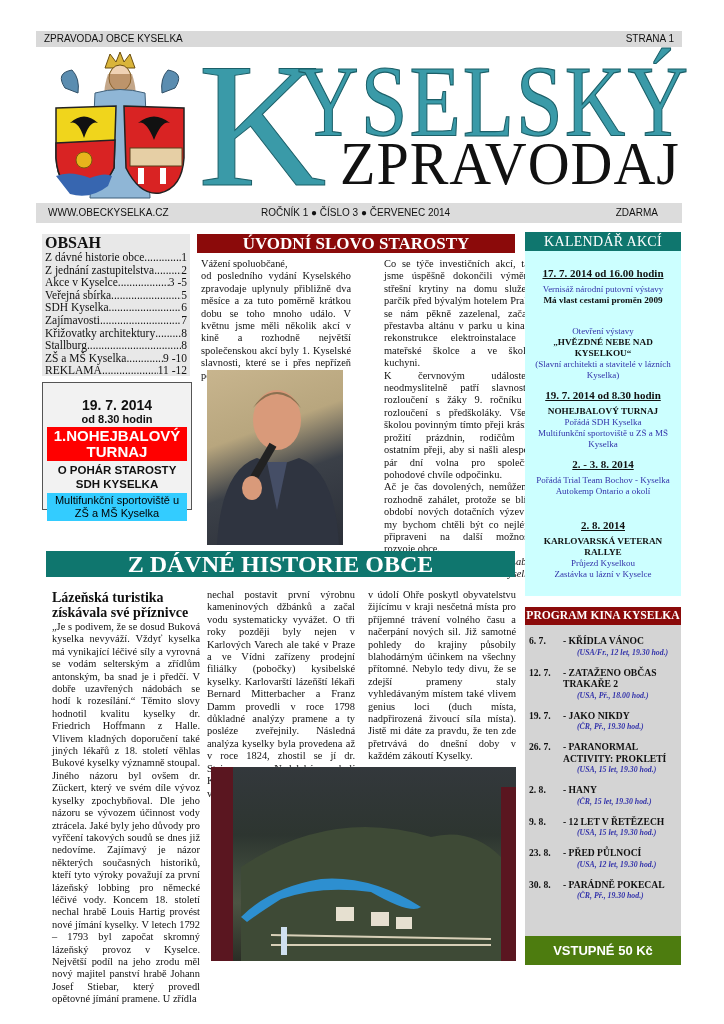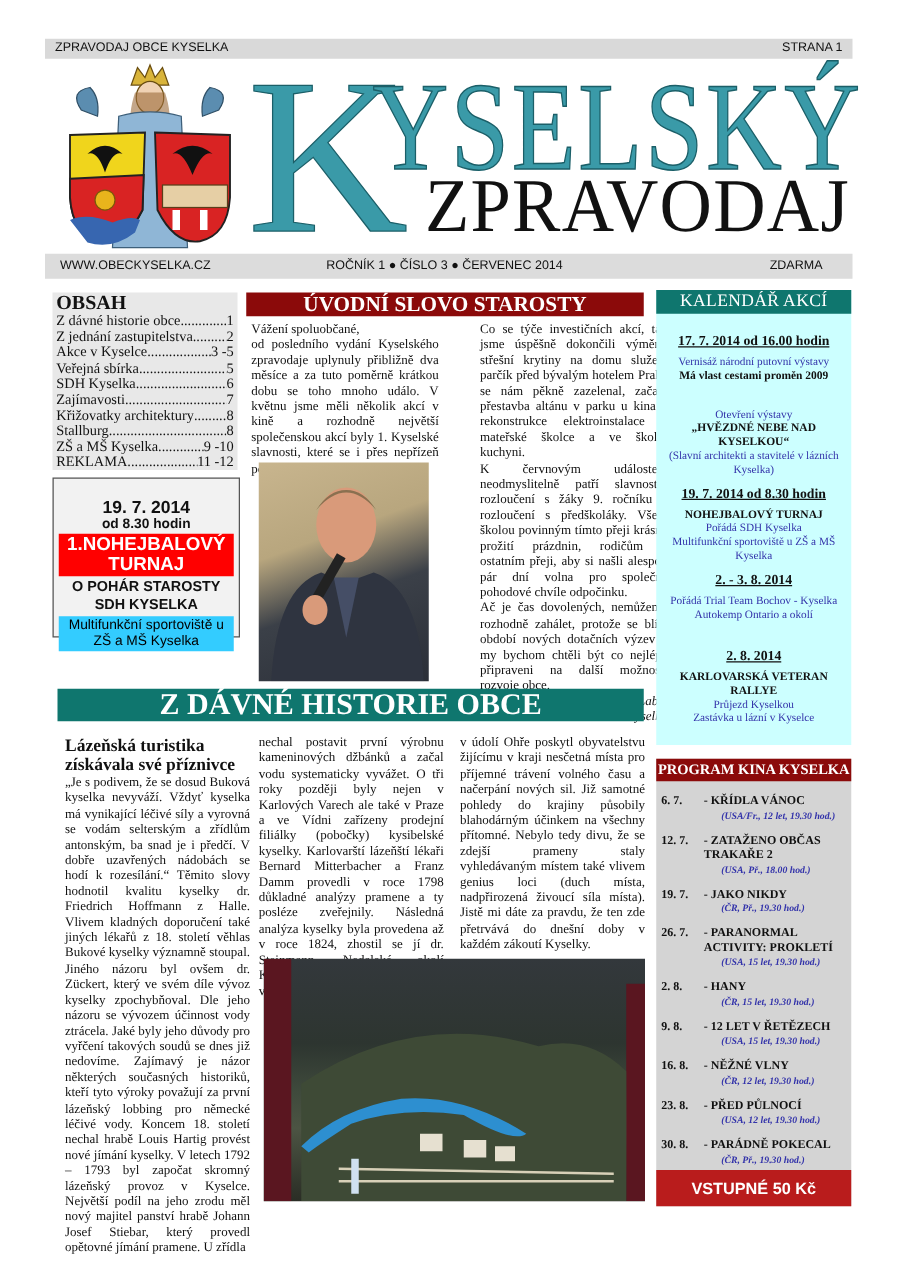--- a/index.html
+++ b/index.html
@@ -45,21 +45,21 @@
   .kal .date{text-align:center;font-weight:bold;text-decoration:underline;font-size:11px;line-height:13px;}
   .kal .blue{text-align:center;color:#3333aa;font-size:9px;line-height:11px;}
   .kal .bold{text-align:center;font-weight:bold;font-size:9.2px;line-height:11px;}
   
   .kino{left:525px;top:607px;width:156px;height:358px;background:#d4d4d4;}
   .kino .hdr{height:18px;font-size:11.6px;line-height:18px;}
   .film{position:relative;font-size:9.6px;line-height:11.5px;font-weight:bold;}
   .film .fd{position:absolute;left:4px;}
   .film .ft{margin-left:38px;}
   .film .fi{margin-left:52px;font-style:italic;font-weight:bold;font-size:7.8px;color:#3333aa;line-height:12px;}
-  .kino .vst{position:absolute;left:0;bottom:0;width:156px;height:29px;background:#b91c1c;color:#fff;font-family:"Liberation Sans",sans-serif;font-weight:bold;font-size:13px;line-height:29px;text-align:center;}
+  .kino .vst{position:absolute;left:0;bottom:0;width:156px;height:29px;background:#4d7c0f;color:#fff;font-family:"Liberation Sans",sans-serif;font-weight:bold;font-size:13px;line-height:29px;text-align:center;}
   
   .h-hist{left:46px;top:551px;width:469px;height:26px;font-size:24px;line-height:27px;font-weight:bold;}
   .h-sub{left:52px;top:590px;width:150px;font-weight:bold;font-size:14px;line-height:15px;}
   .hc1{left:52px;top:621px;width:148px;}
   .hc2{left:207px;top:589px;width:148px;}
   .hc3{left:368px;top:589px;width:148px;}
   .photo2{left:211px;top:767px;width:305px;height:194px;background:linear-gradient(180deg,#33383c 0%,#2d3530 35%,#3f4a3c 55%,#4c5443 70%,#2a2d25 100%);overflow:hidden;}
 </style>
 </head>
 <body>
@@ -245,25 +245,20 @@
         <span class="fd">2. 8.</span>
         <div class="ft">- HANY</div>
         <div class="fi">(ČR, 15 let, 19.30 hod.)</div>
       </div>
       <div class="film" style="margin-bottom: 8px;">
         <span class="fd">9. 8.</span>
         <div class="ft">- 12 LET V ŘETĚZECH</div>
         <div class="fi">(USA, 15 let, 19.30 hod.)</div>
       </div>
       <div class="film" style="margin-bottom: 8px;">
-        <span class="fd">16. 8.</span>
-        <div class="ft">- NĚŽNÉ VLNY</div>
-        <div class="fi">(ČR,  12 let, 19.30 hod.)</div>
-      </div>
-      <div class="film" style="margin-bottom: 8px;">
         <span class="fd">23. 8.</span>
         <div class="ft">- PŘED PŮLNOCÍ</div>
         <div class="fi">(USA, 12 let, 19.30 hod.)</div>
       </div>
       <div class="film" style="margin-bottom: 8px;">
         <span class="fd">30. 8.</span>
         <div class="ft">- PARÁDNĚ POKECAL</div>
         <div class="fi">(ČR, Př., 19.30 hod.)</div>
       </div>
     </div>

